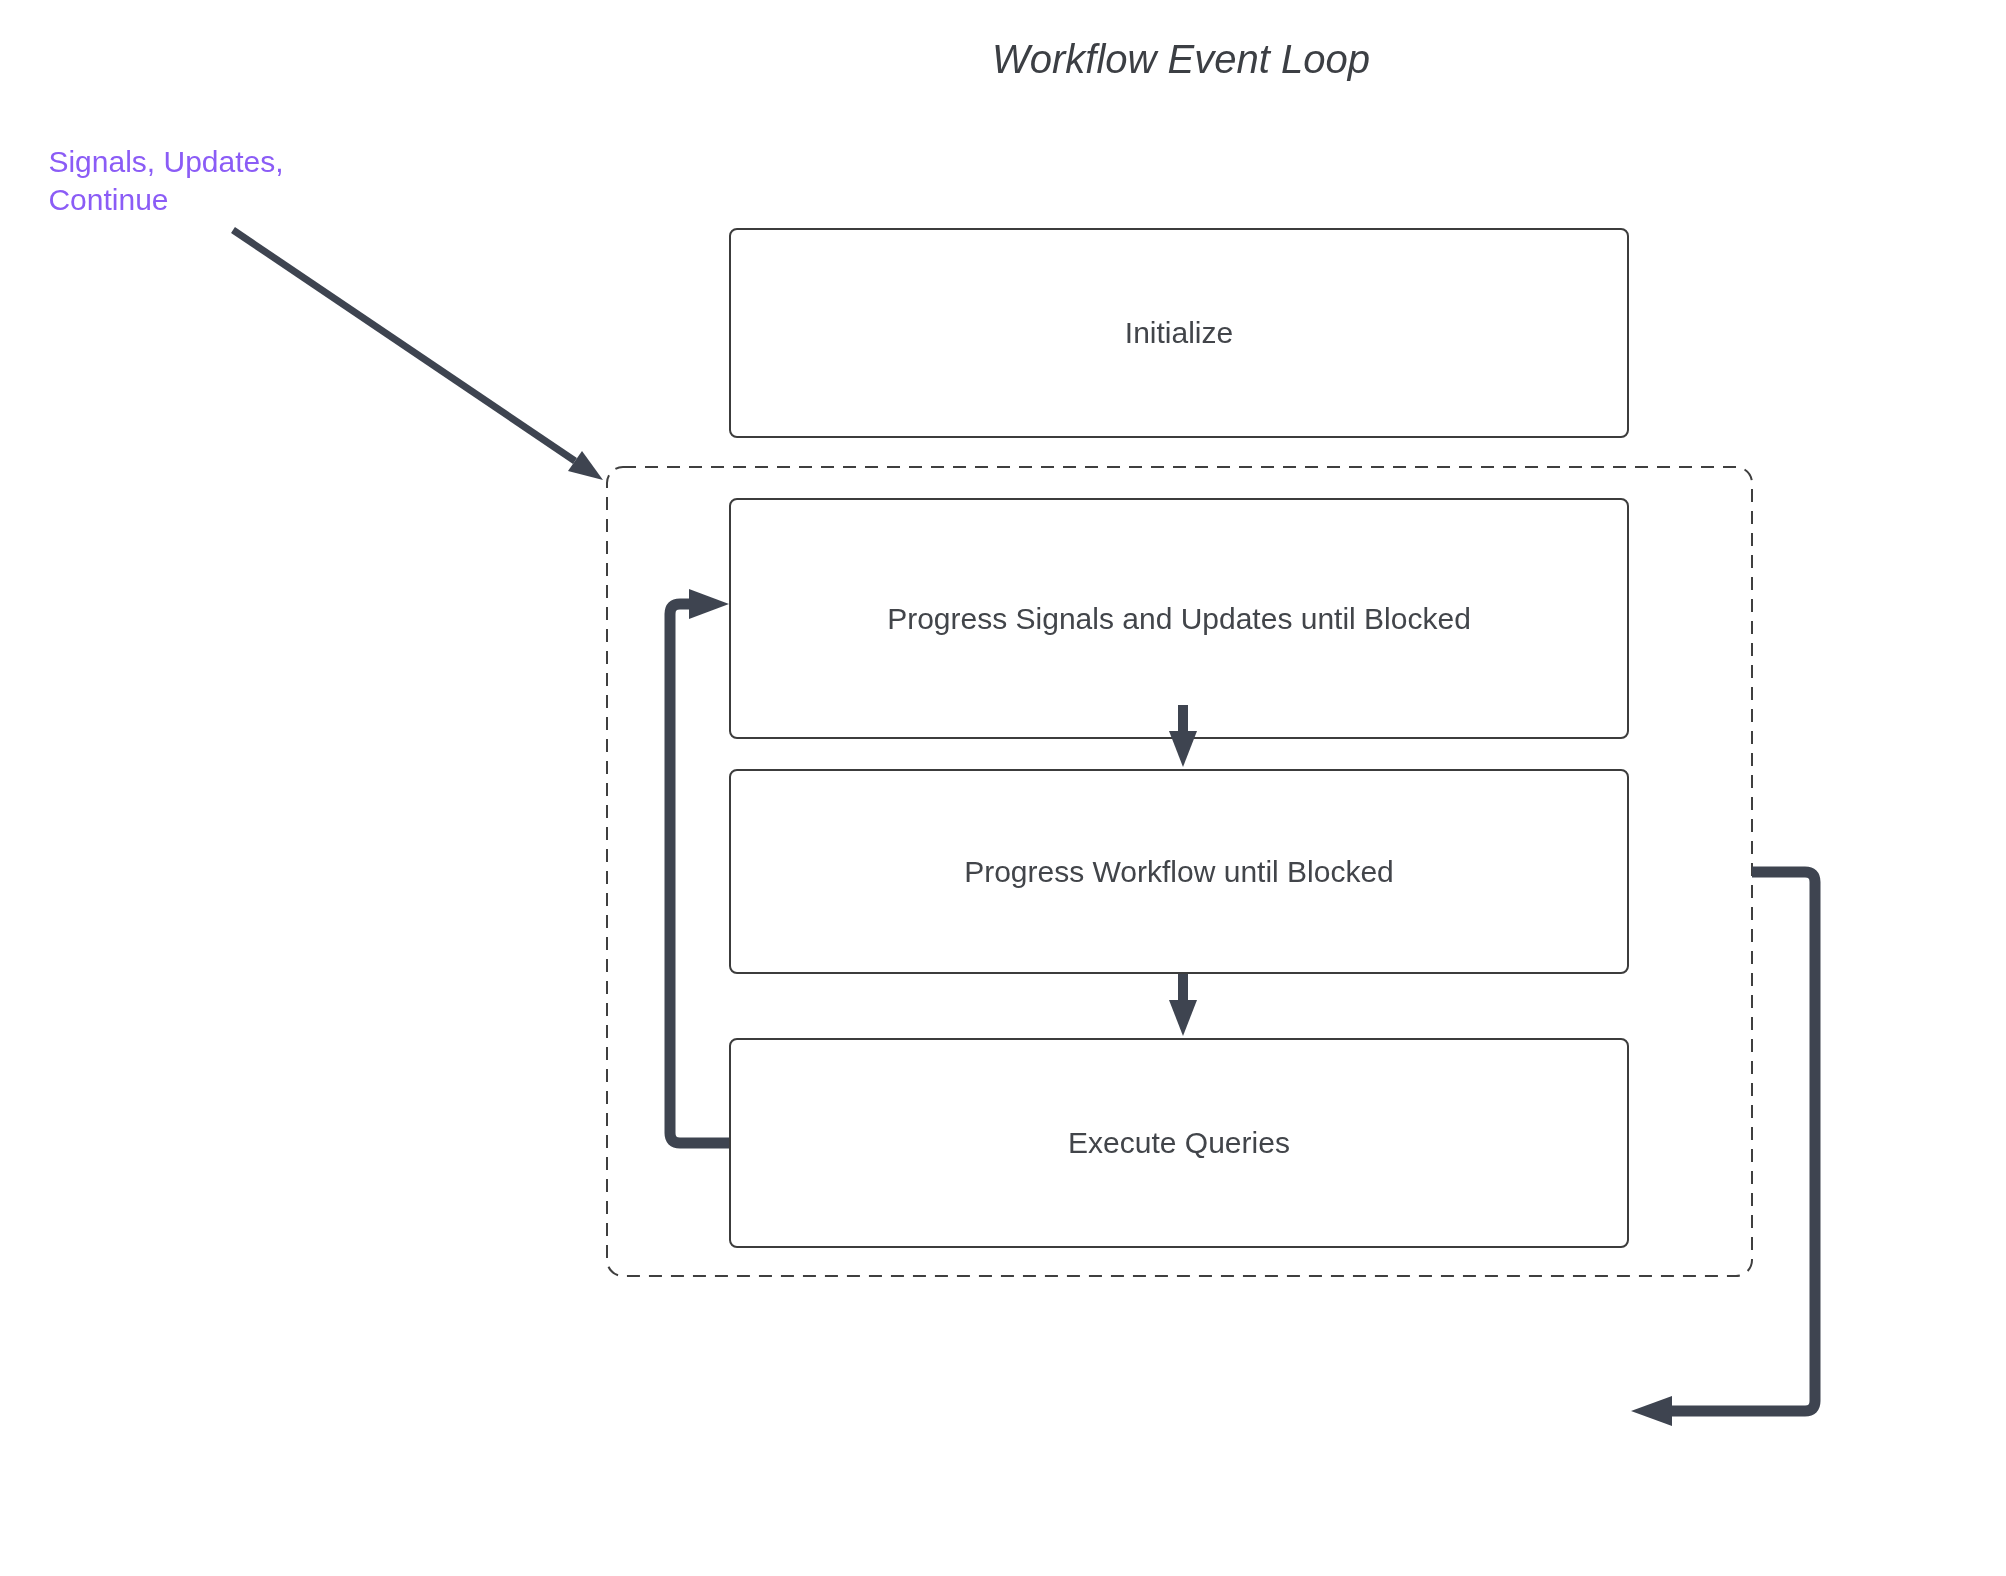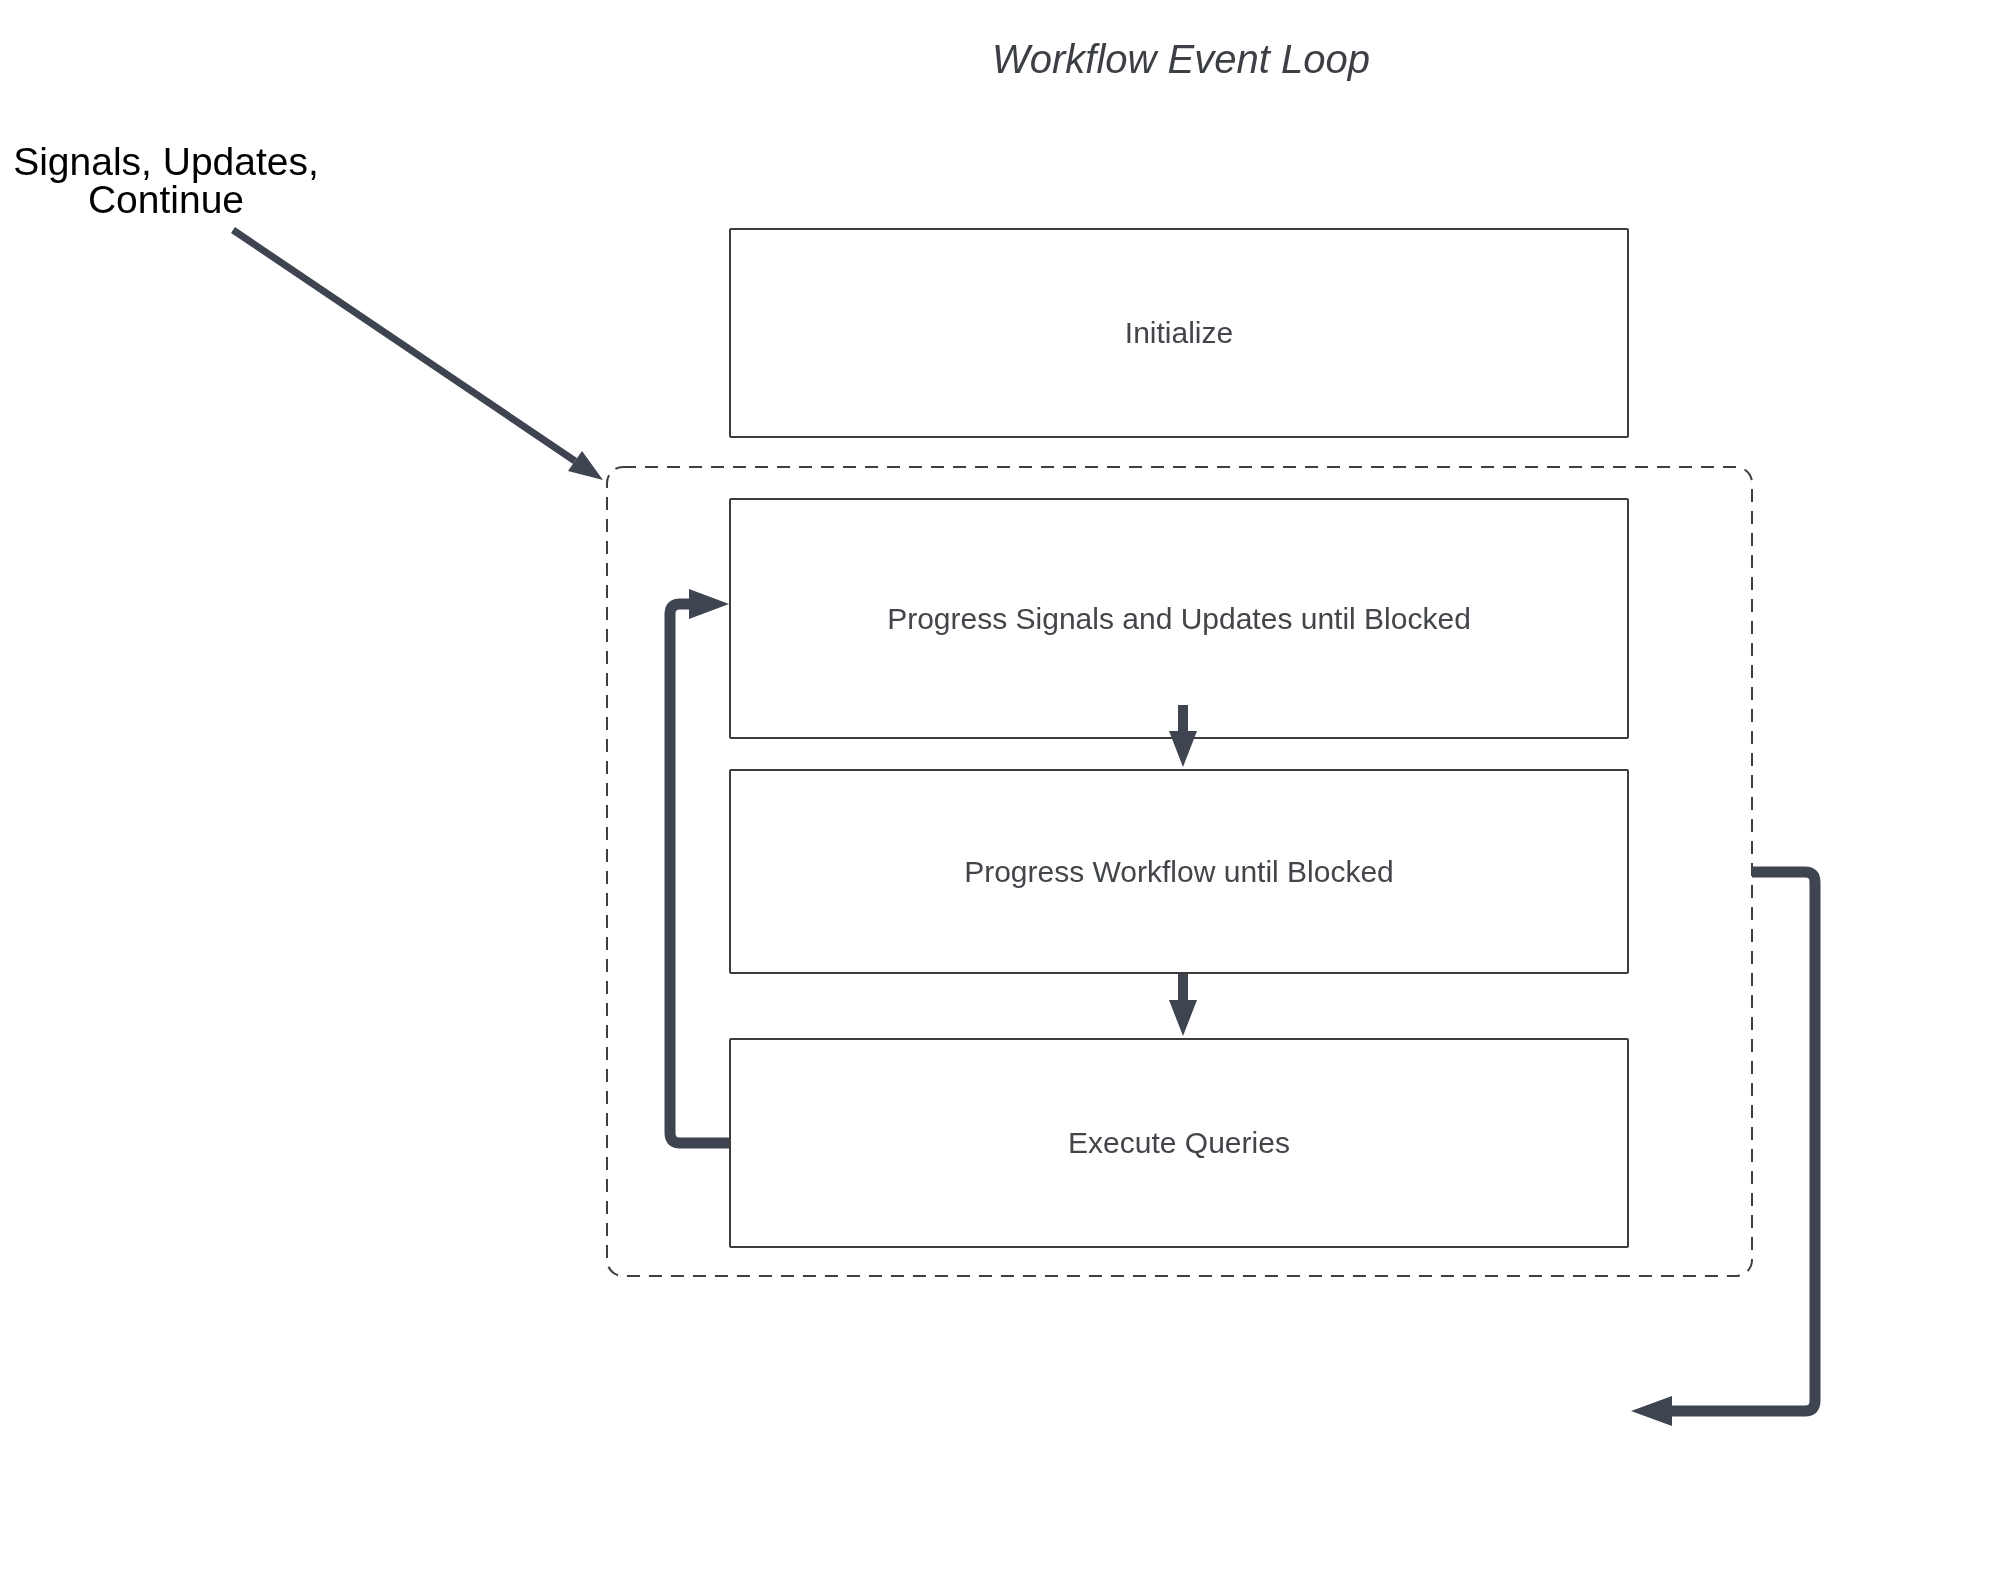--- a/index.html
+++ b/index.html
@@ -25,34 +25,33 @@
     font-style: italic;
     color: #3c3f44;
     white-space: nowrap;
     z-index: 1;
   }
   .side-label {
     position: absolute;
     left: 166px;
     top: 143px;
     transform: translateX(-50%);
-    font-size: 39px;
+    font-size: 30px;
     line-height: 38px;
-    color: #000000;
-    text-align: center;
+    color: #8b5cf6;
     white-space: nowrap;
     z-index: 1;
   }
   .node {
     position: absolute;
     left: 729px;
     width: 900px;
     background: #ffffff;
     border: 2px solid #3c3c3c;
-    border-radius: 2px;
+    border-radius: 8px;
     box-sizing: border-box;
     display: flex;
     align-items: center;
     justify-content: center;
     text-align: center;
     font-size: 30px;
     color: #42454a;
     z-index: 1;
   }
   .node-initialize        { top: 228px;  height: 210px; }

